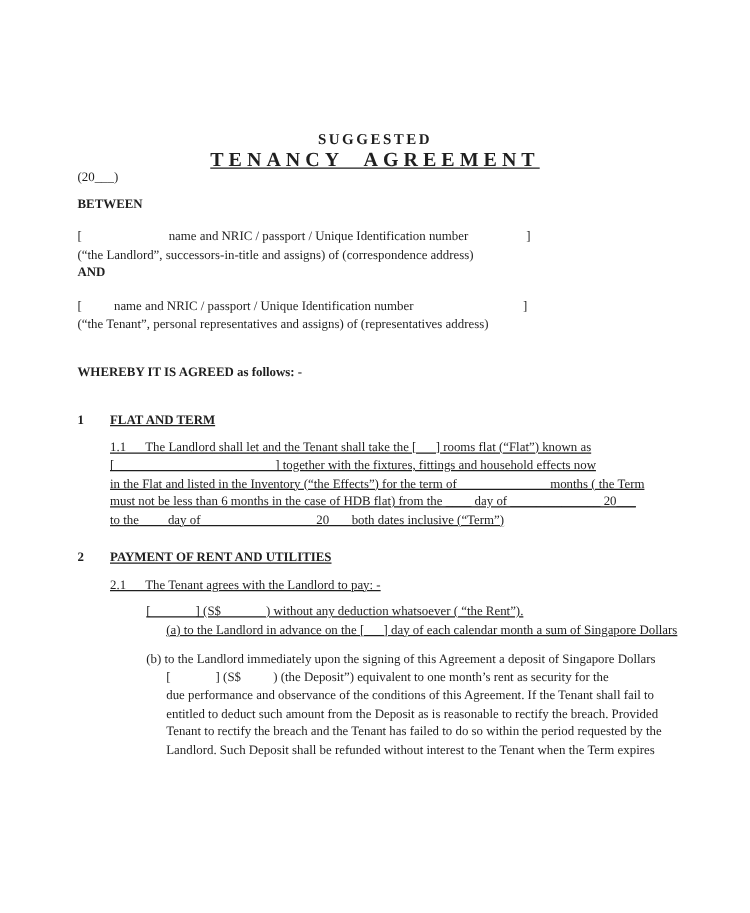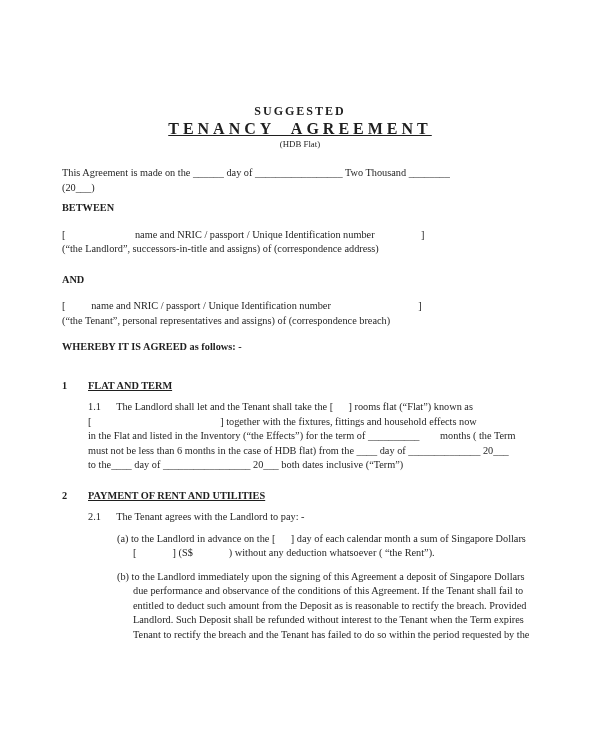--- a/index.html
+++ b/index.html
@@ -21,59 +21,57 @@
   .t1 { font-weight:bold; font-size:12px; letter-spacing:2px; line-height:14px; }
   .t2 { font-weight:bold; font-size:16px; letter-spacing:4px; word-spacing:9px;
         text-decoration:underline; margin-top:4px; line-height:14px; }
   .t3 { font-size:8.8px; margin-top:3px; line-height:11px; }
 
   .bold { font-weight:bold; }
 
   .mt-intro   { margin-top:16px; }
   .mt-between { margin-top:6px; }
   .mt-brkt    { margin-top:12px; }
-  .mt-and     { margin-top:16px; }
-  .mt-whereby { margin-top:12px; }
+  .mt-and     { margin-top:0; }
+  .mt-whereby { margin-top:24px; }
   .mt-sec1    { margin-top:24px; }
-  .mt-clause  { margin-top:7px; }
+  .mt-clause  { margin-top:7px;text-decoration:underline; }
   .mt-sec2    { margin-top:16px; }
   .mt-b       { margin-top:9px; }
 
   .sec { display:flex; font-weight:bold; line-height:14.5px; }
   .sec-num { width:26px; flex:0 0 26px; }
   .sec-title { text-decoration:underline; }
 
   .sub { margin-left:26px; }          
   .clause { margin-left:55px; }       
   .clause .line { margin-left:16px; } 
   .clause .line:first-child { margin-left:0; }
 </style>
 </head>
 <body>
 
 <div class="page">
 
   <div class="title-block">
     <div class="t1">SUGGESTED</div>
     <div class="t2">TENANCY AGREEMENT</div>
-    <div class="t3">(HDB Flat)</div>
   </div>
 
-  <div class="line mt-intro">This Agreement is made on the ______ day of _________________ Two Thousand ________</div>
   <div class="line">(20___)</div>
 
   <div class="line bold mt-between">BETWEEN</div>
 
   <div class="line mt-brkt">[                           name and NRIC / passport / Unique Identification number                  ]</div>
   <div class="line">(“the Landlord”, successors-in-title and assigns) of (correspondence address)</div>
 
   <div class="line bold mt-and">AND</div>
 
   <div class="line mt-brkt">[          name and NRIC / passport / Unique Identification number                                  ]</div>
-  <div class="line">(“the Tenant”, personal representatives and assigns) of (correspondence breach)</div>
+  <div class="line">(“the Tenant”, personal representatives and assigns) of (representatives address)</div>
 
   <div class="line bold mt-whereby">WHEREBY IT IS AGREED as follows: -</div>
 
   <div class="sec mt-sec1">
     <span class="sec-num">1</span>
     <span class="sec-title">FLAT AND TERM</span>
   </div>
 
   <div class="sub mt-clause">
     <div class="line">1.1      The Landlord shall let and the Tenant shall take the [      ] rooms flat (“Flat”) known as</div>
@@ -86,25 +84,26 @@
   <div class="sec mt-sec2">
     <span class="sec-num">2</span>
     <span class="sec-title">PAYMENT OF RENT AND UTILITIES</span>
   </div>
 
   <div class="sub mt-clause">
     <div class="line">2.1      The Tenant agrees with the Landlord to pay: -</div>
   </div>
 
   <div class="clause mt-clause">
+    <div class="line">[              ] (S$              ) without any deduction whatsoever ( “the Rent”).</div>
     <div class="line">(a) to the Landlord in advance on the [      ] day of each calendar month a sum of Singapore Dollars</div>
-    <div class="line">[              ] (S$              ) without any deduction whatsoever ( “the Rent”).</div>
   </div>
 
   <div class="clause mt-b">
     <div class="line">(b) to the Landlord immediately upon the signing of this Agreement a deposit of Singapore Dollars</div>
+    <div class="line">[              ] (S$          ) (the Deposit”) equivalent to one month’s rent as security for the</div>
     <div class="line">due performance and observance of the conditions of this Agreement. If the Tenant shall fail to</div>
     <div class="line">entitled to deduct such amount from the Deposit as is reasonable to rectify the breach. Provided</div>
+    <div class="line">Tenant to rectify the breach and the Tenant has failed to do so within the period requested by the</div>
     <div class="line">Landlord. Such Deposit shall be refunded without interest to the Tenant when the Term expires</div>
-    <div class="line">Tenant to rectify the breach and the Tenant has failed to do so within the period requested by the</div>
   </div>
 
 </div>
 
 </body></html>

